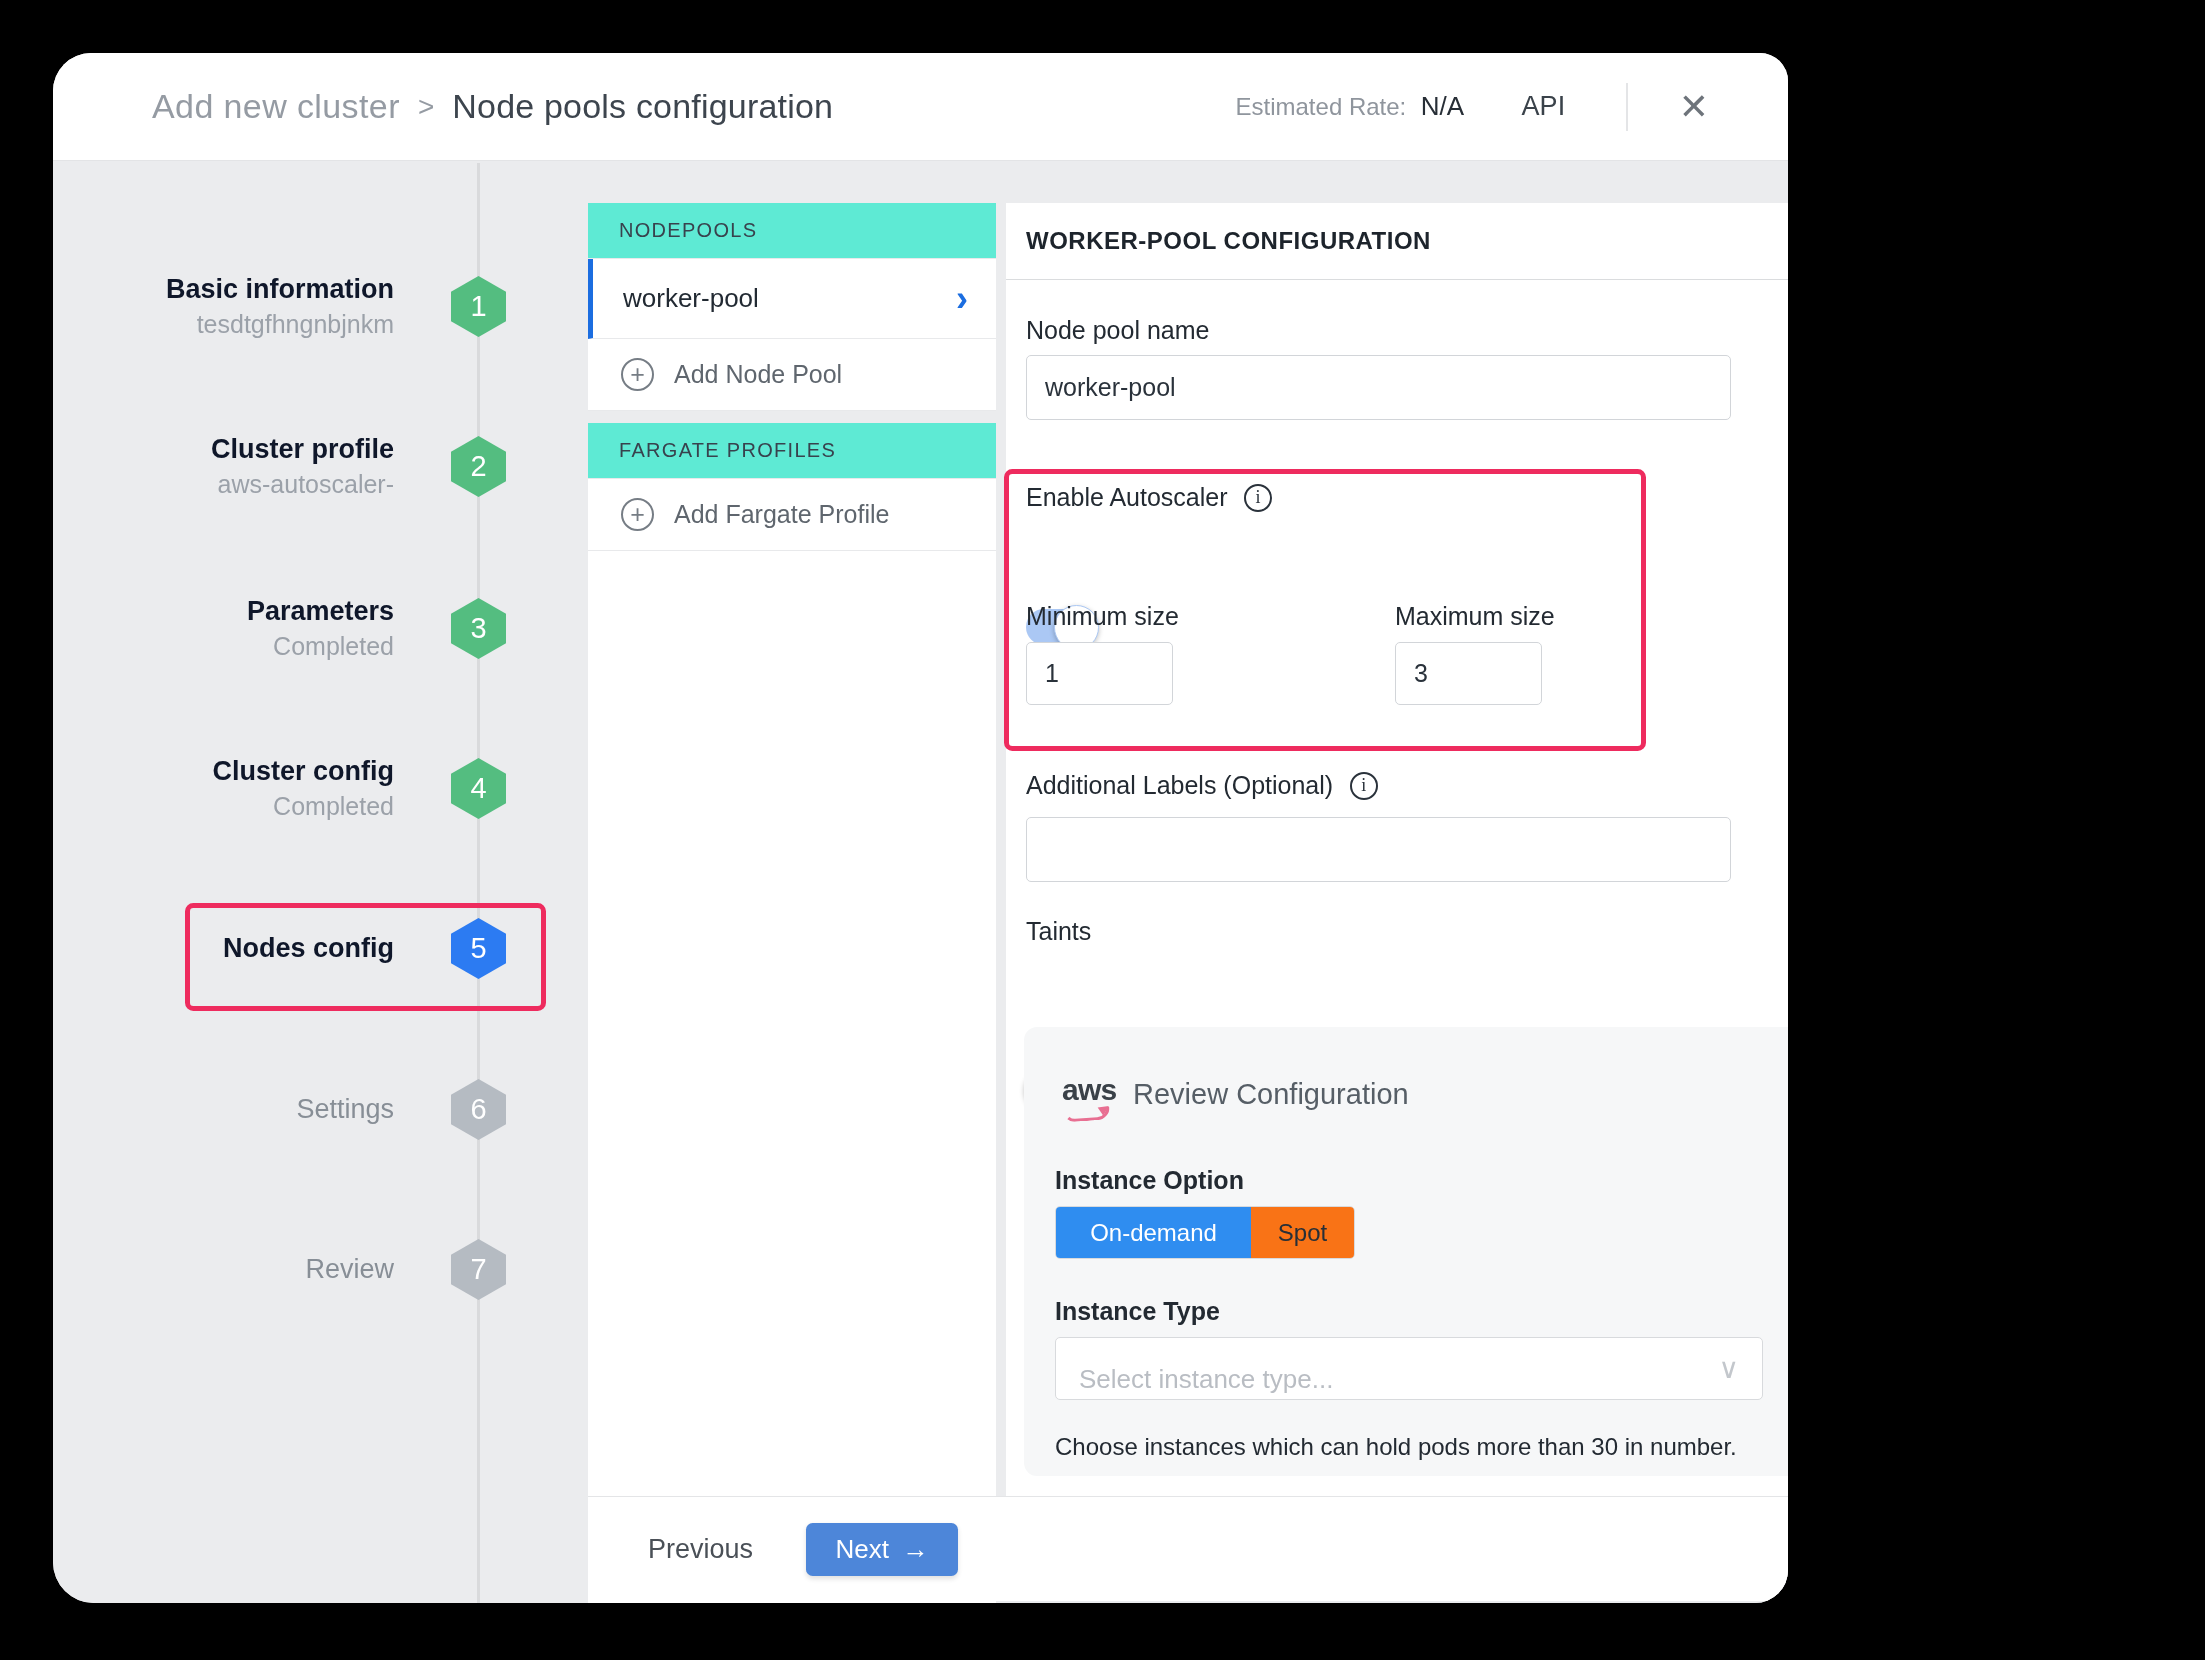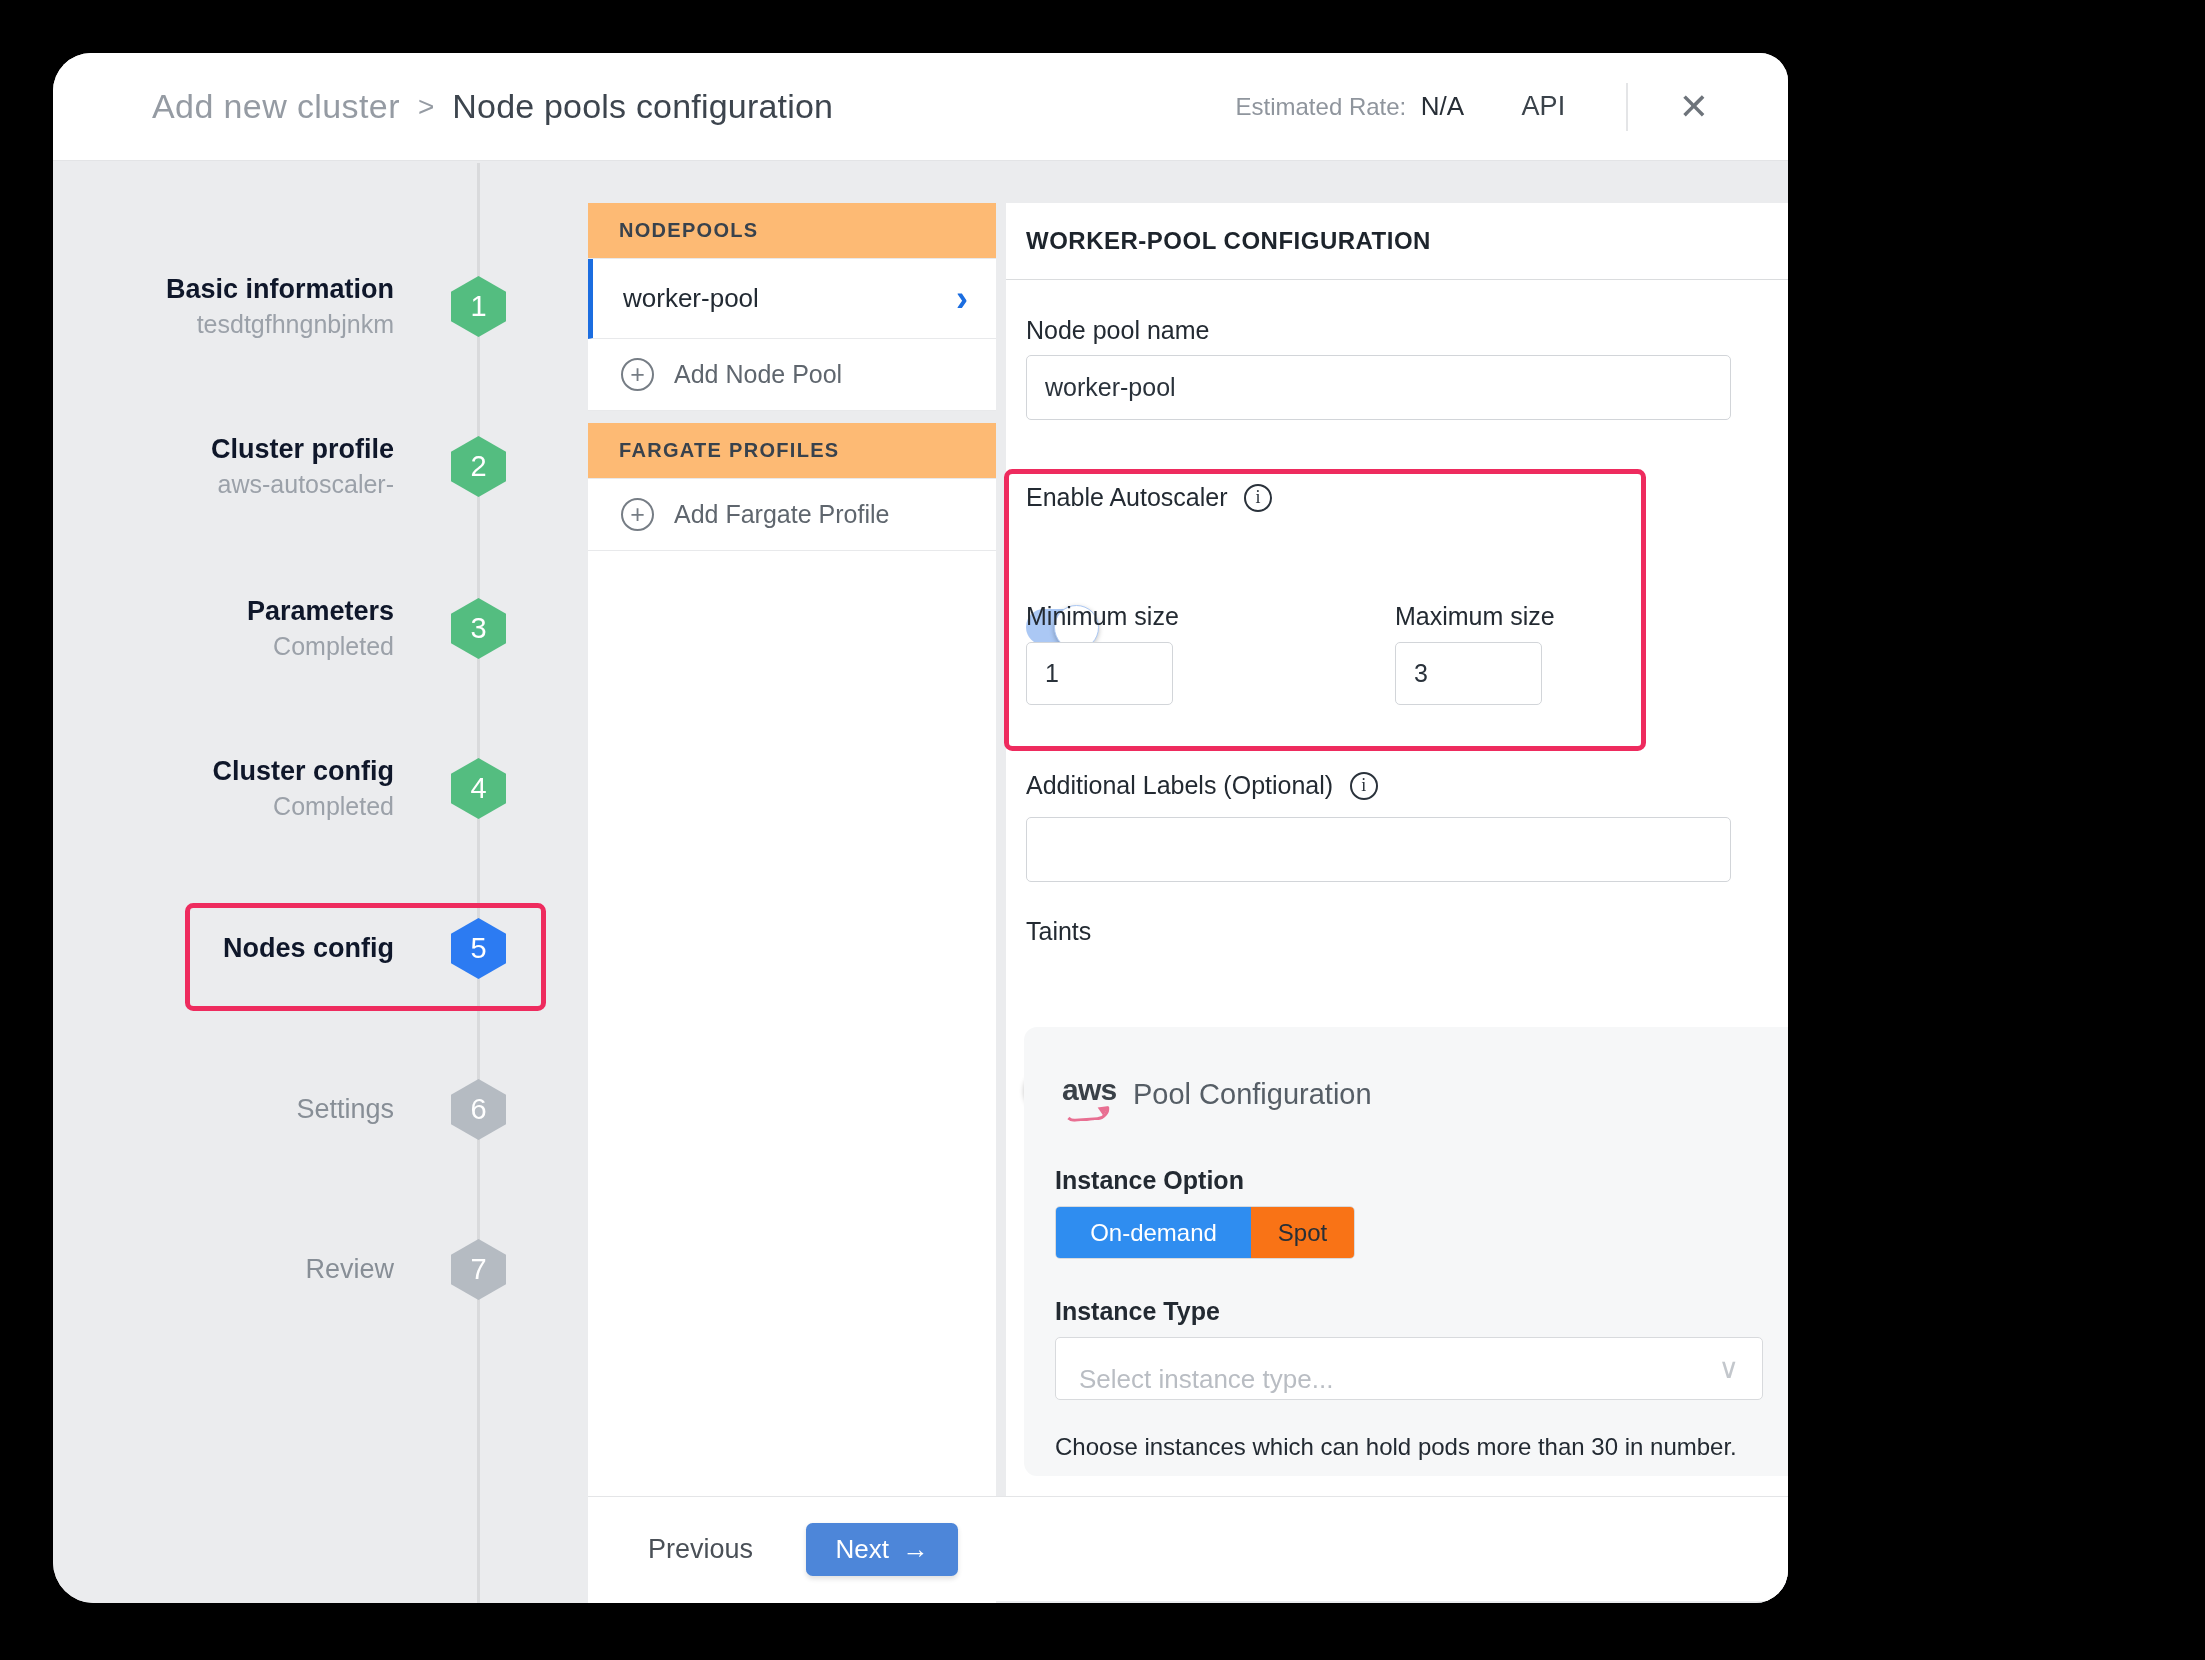--- a/index.html
+++ b/index.html
@@ -53,22 +53,22 @@
   .hex-blue{background:#2c7bf2;}
   .hex-gray{background:#b5bbc2;}
 
   
   .annotation{position:absolute;border:5px solid #ee2b5e;border-radius:8.3px;
               background:transparent;pointer-events:none;z-index:40;}
 
   
   .list-col{position:absolute;left:535px;top:40px;width:408px;bottom:0;background:#fff;}
   .sec-head{
-    height:55px;background:#fdba74;border-bottom:1.7px solid #e8e9eb;display:flex;
-    align-items:center;padding-left:31px;font-size:20px;font-weight:700;
+    height:55px;background:#5eead4;border-bottom:1.7px solid #e8e9eb;display:flex;
+    align-items:center;padding-left:31px;font-size:20px;font-weight:400;
     letter-spacing:1.3px;color:#38424d;
   }
   .pool-row{
     height:79px;background:#fff;border-bottom:1.7px solid #e8e9eb;display:flex;
     align-items:center;justify-content:space-between;padding:0 28px 0 30px;
     border-left:5.8px solid #1b6de0;cursor:pointer;
   }
   .pool-name{font-size:26px;color:#222a33;}
   .chev-right{font-size:36px;color:#1b6de0;font-weight:700;line-height:1;}
   .add-row{
@@ -297,21 +297,21 @@
       <div class="abs field-label" style="left:20px;top:714px;">Taints</div>
       <div class="abs toggle off" style="left:20px;top:755px;">
         <span class="knob"></span>
       </div>
 
       <div class="cloud-card">
         <div class="aws-logo">
           <span class="aws-word">aws</span>
           <span class="aws-smile"></span>
         </div>
-        <div class="cloud-title">Pool Configuration</div>
+        <div class="cloud-title">Review Configuration</div>
 
         <div class="abs field-label" style="left:31px;top:139px;font-weight:700;">Instance Option</div>
         <div class="seg">
           <div class="seg-btn seg-on">On-demand</div>
           <div class="seg-btn seg-off">Spot</div>
         </div>
 
         <div class="abs field-label" style="left:31px;top:270px;font-weight:700;">Instance Type</div>
         <div class="ddown">
           <span class="dd-placeholder">Select instance type...</span>

